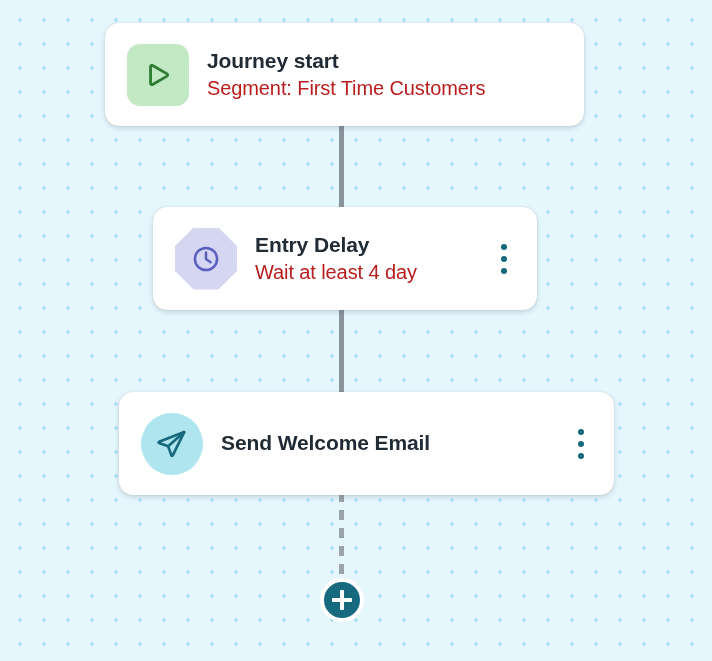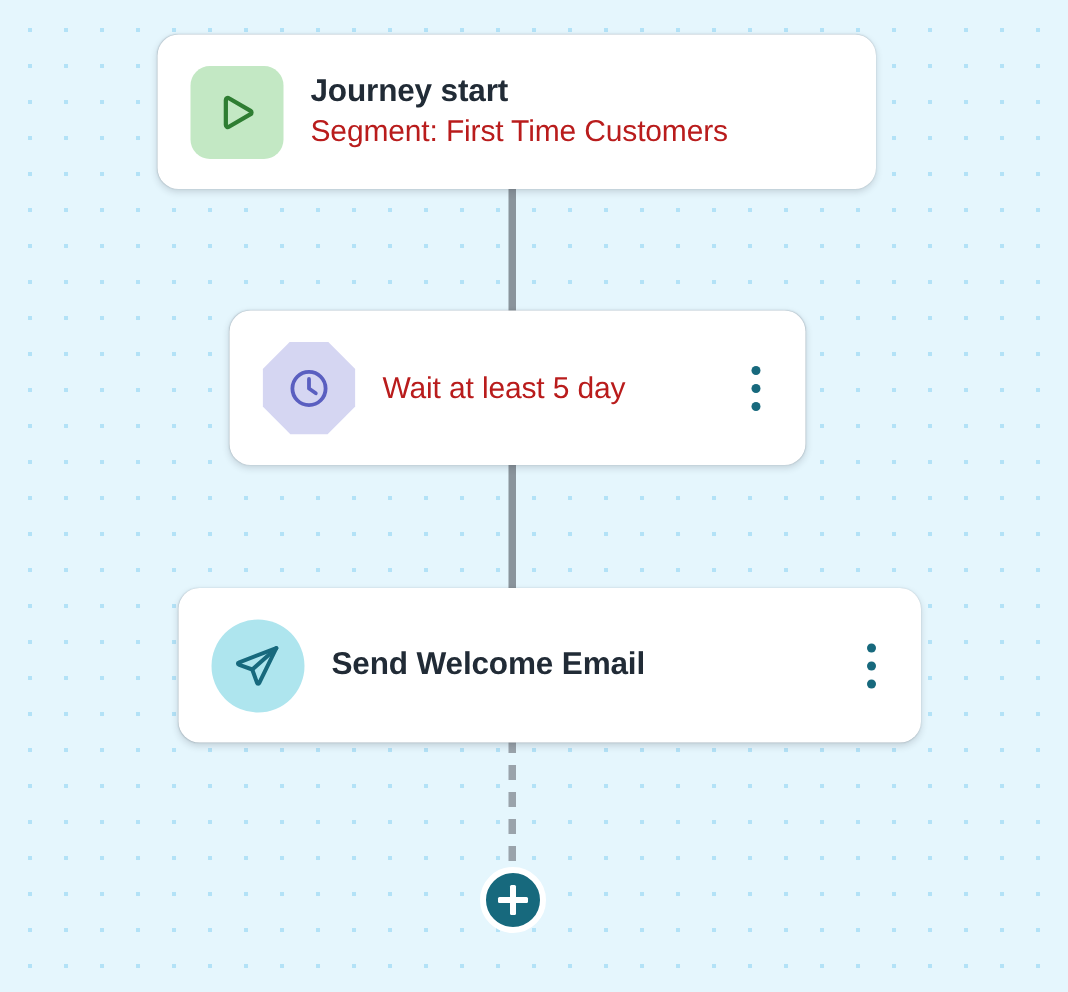--- a/index.html
+++ b/index.html
@@ -168,21 +168,22 @@
   </div>
 
   <div class="node node-delay">
     <div class="node-icon icon-delay">
       <svg width="32" height="32" viewBox="0 0 24 24" fill="none" stroke="#5a5fc0" stroke-width="1.9" stroke-linecap="round" stroke-linejoin="round">
         <circle cx="12" cy="12" r="8.3"></circle>
         <path d="M12 7.2 V12 L15.4 14.4"></path>
       </svg>
     </div>
     <div class="node-text">
-      <div class="node-subtitle">Wait at least 5 day</div>
+      <div class="node-title">Entry Delay</div>
+      <div class="node-subtitle">Wait at least 4 day</div>
     </div>
     <div class="node-menu">
       <i></i>
       <i></i>
       <i></i>
     </div>
   </div>
 
   <div class="node node-email">
     <div class="node-icon icon-email">

